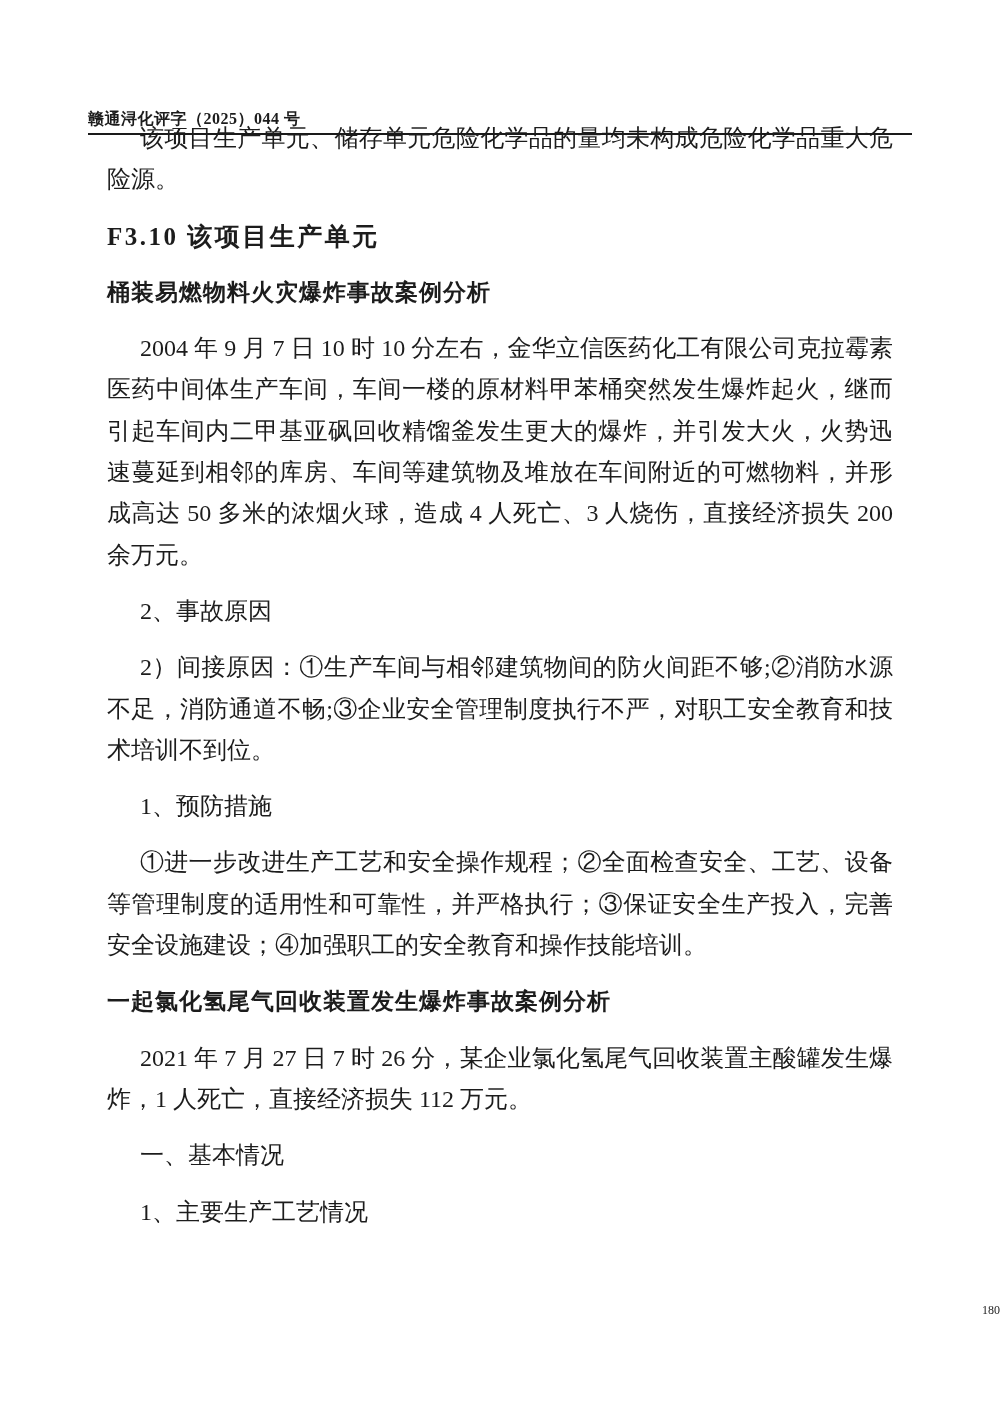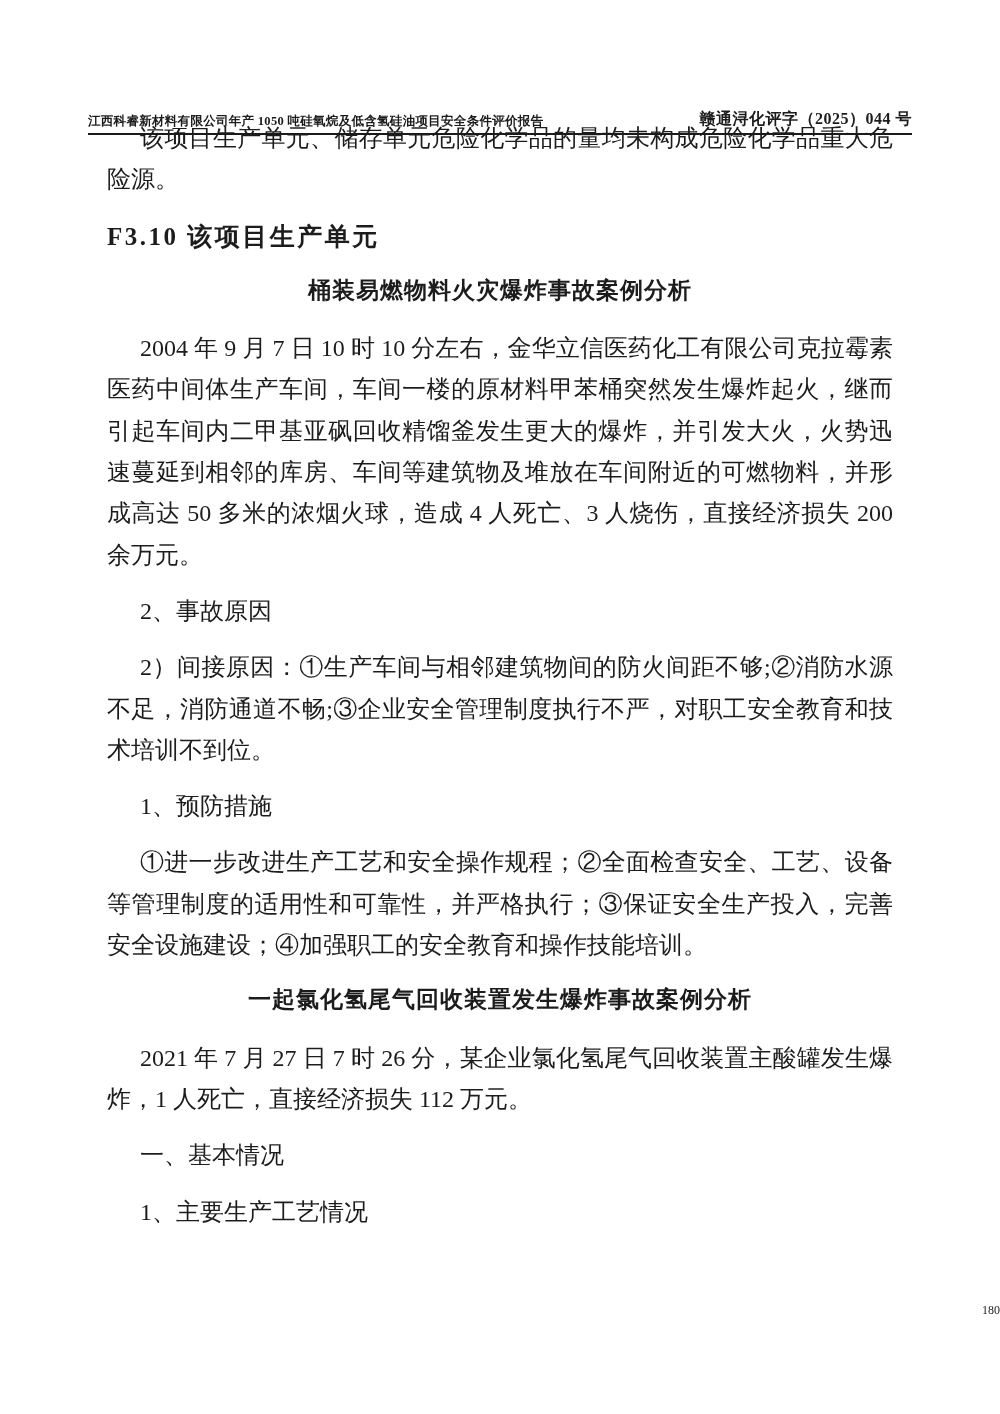--- a/index.html
+++ b/index.html
@@ -61,42 +61,41 @@
   .content h2.h-section {
     font-size: 25px;
     font-weight: bold;
     letter-spacing: 2.5px;
     text-align: left;
     text-indent: 0;
   }
   .content h3.h-case {
     font-size: 23px;
     font-weight: bold;
-    text-align: center;
+    text-align: left;
     text-indent: 0;
-    font-family: Liberation Mono, monospace;
+    font-family: Liberation Serif, serif;
     letter-spacing: 1px;
   }
   .gap-before { margin-top: 25px; }
   .footer {
     position: absolute;
     top: 1303px;
     left: 0;
     right: 0;
     text-align: right;
     font-size: 12px;
   }
 </style>
 </head>
 <body>
 
 <div class="page">
 
   <div class="header">
-    <span class="header-left">江西科睿新材料有限公司年产 1050 吨硅氧烷及低含氢硅油项目安全条件评价报告</span>
     <span class="header-right">赣通浔化评字（2025）044 号</span>
   </div>
 
   <div class="content">
 
     <p class="p-indent intro">该项目生产单元、储存单元危险化学品的量均未构成危险化学品重大危险源。</p>
 
     <h2 class="h-section">F3.10 该项目生产单元</h2>
 
     <h3 class="h-case">桶装易燃物料火灾爆炸事故案例分析</h3>

